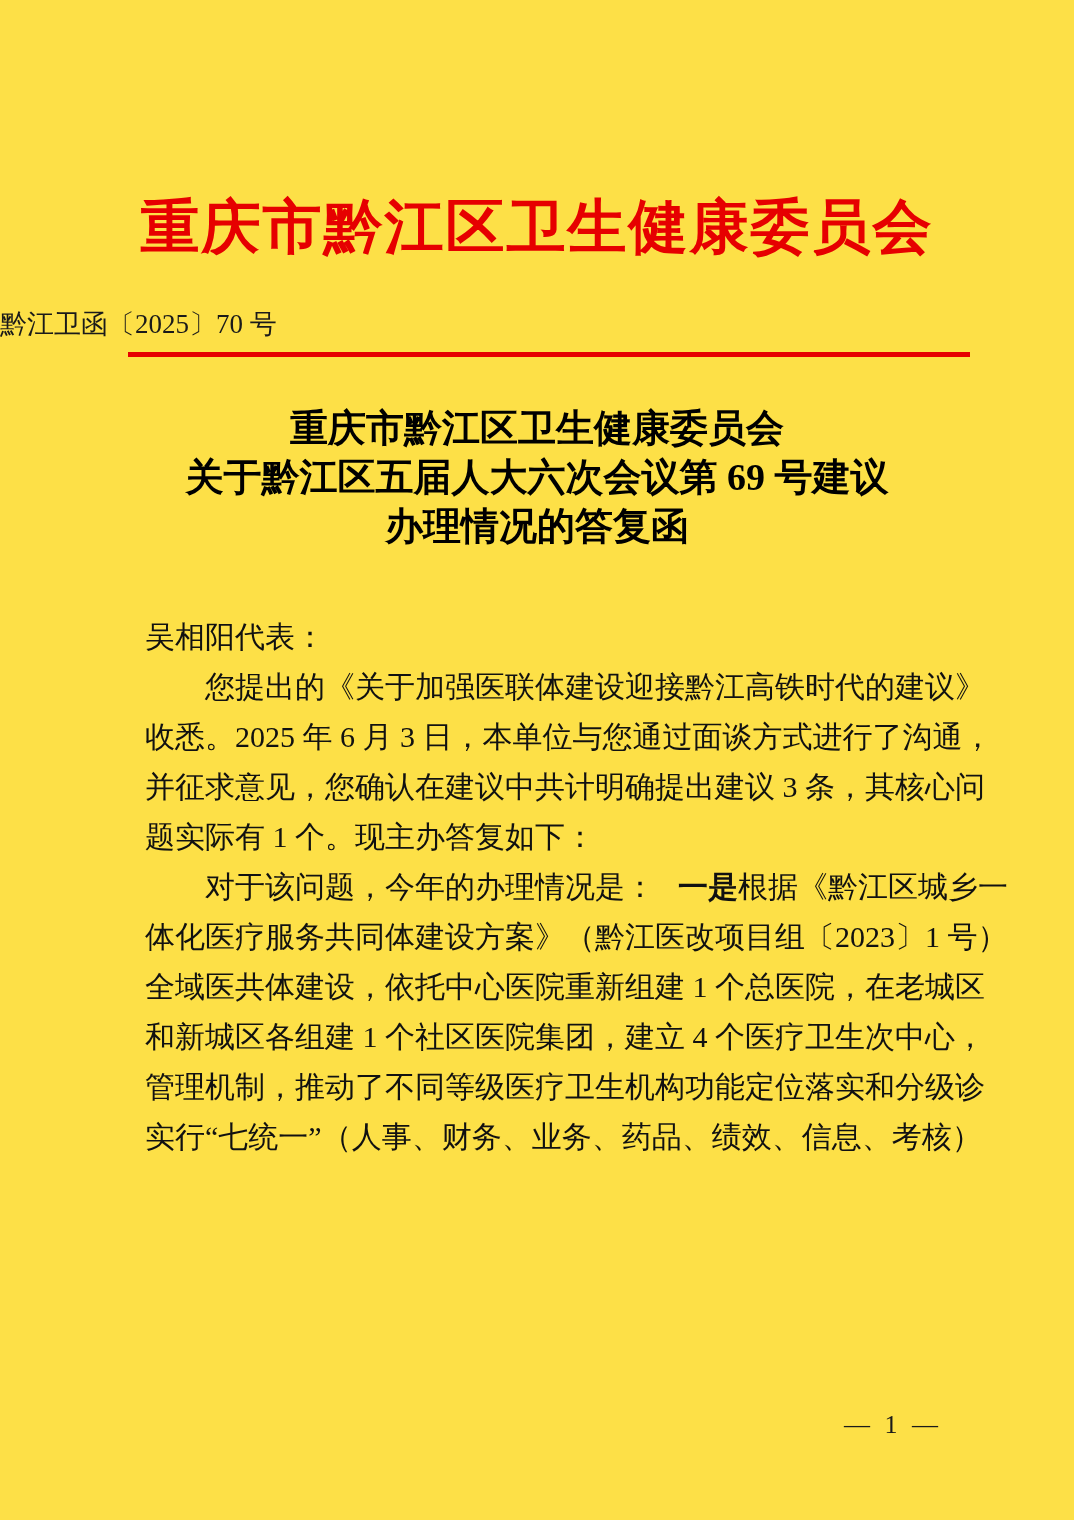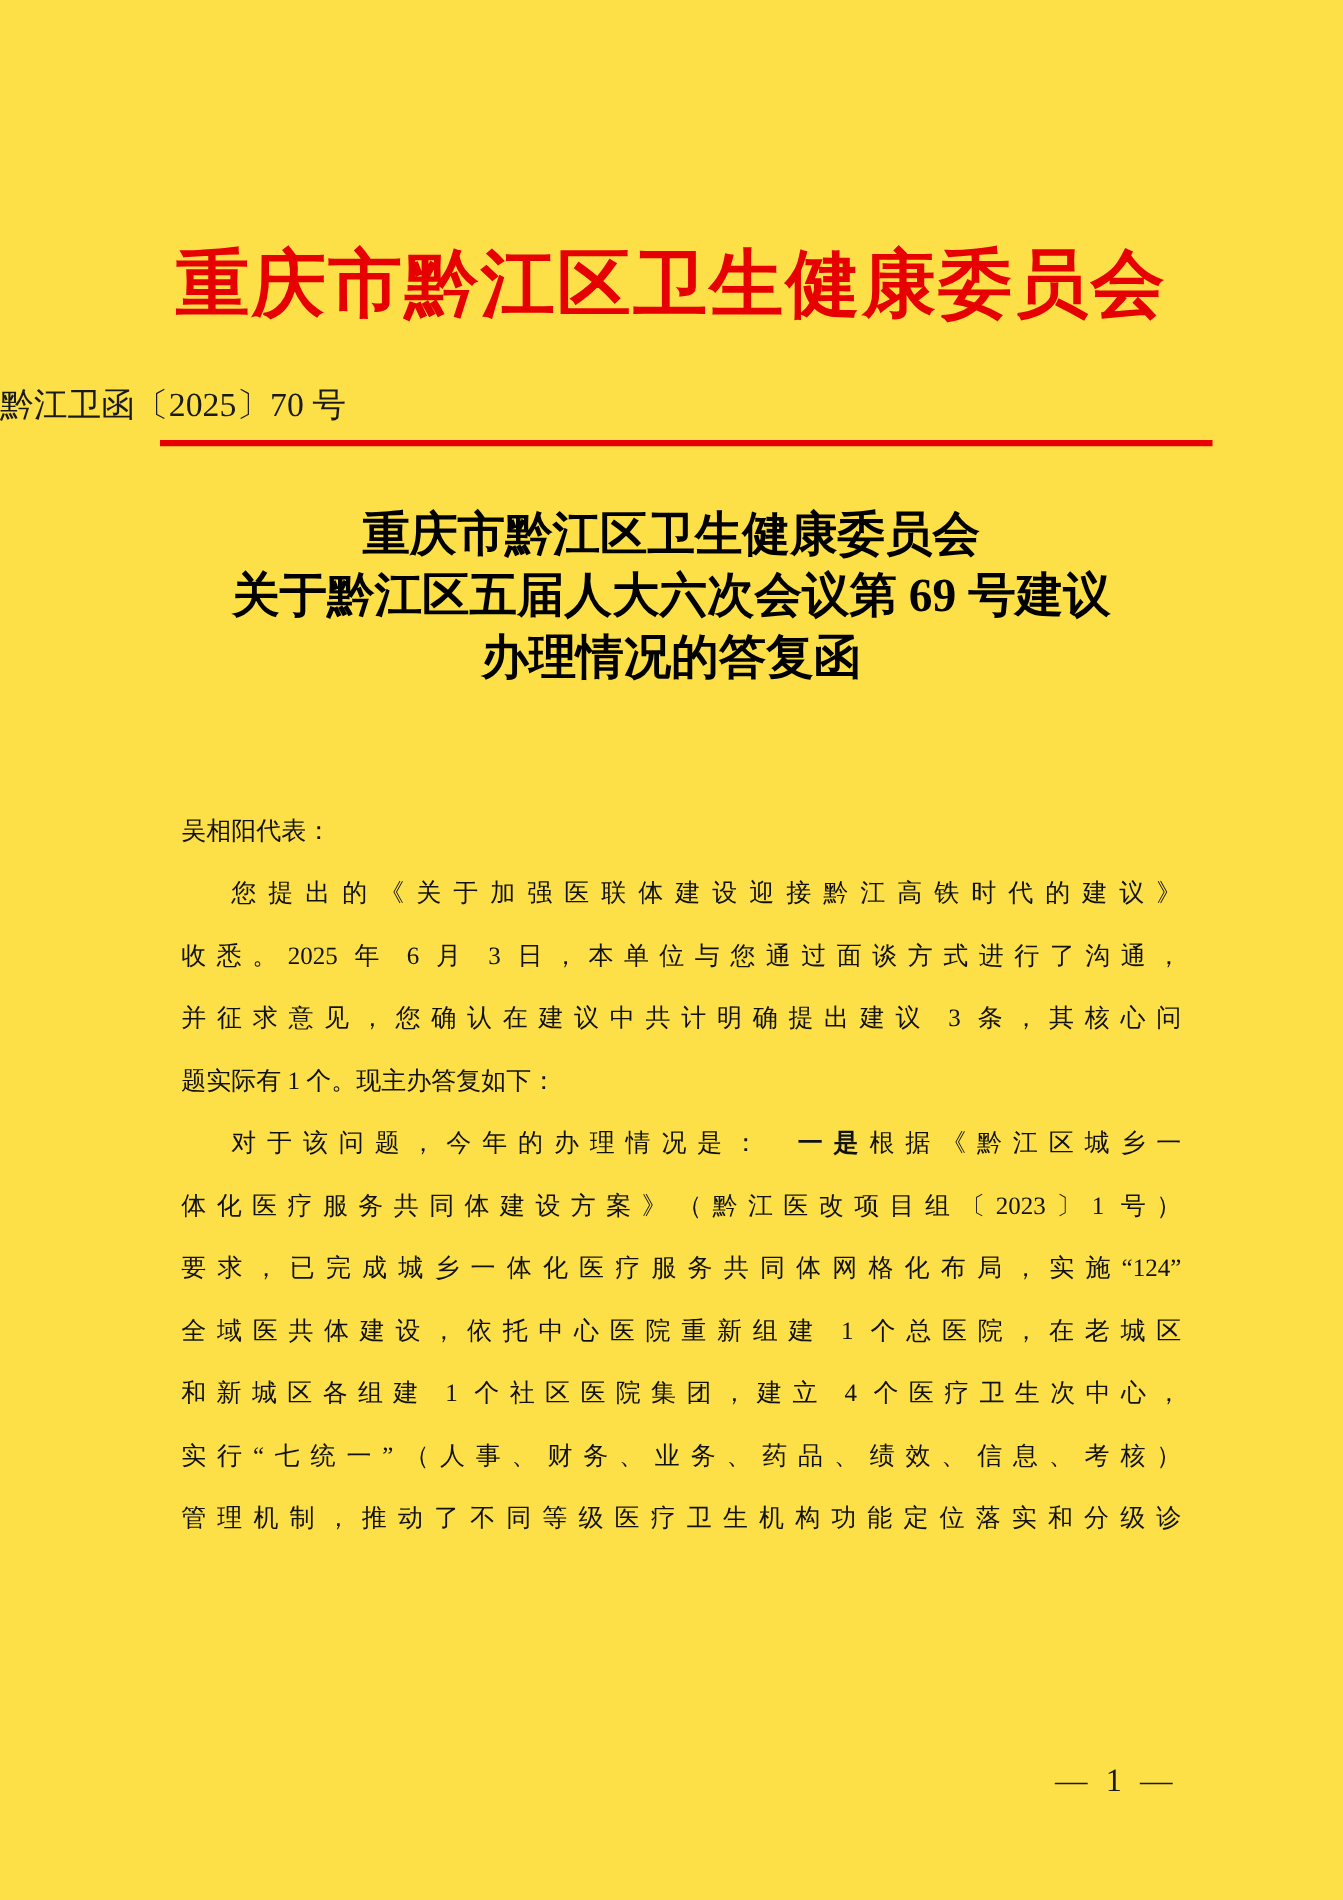--- a/index.html
+++ b/index.html
@@ -64,24 +64,24 @@
     text-align: center;
     font-size: 38px;
     font-weight: 700;
     line-height: 49px;
     color: #000000;
   }
 
   
   .body-text {
     position: absolute;
-    top: 640px;
+    top: 612px;
     left: 145px;
     width: 800px;
-    font-size: 20px;
+    font-size: 30px;
     line-height: 50px;
     color: #111111;
   }
   .line {
     text-align: justify;
     text-align-last: justify;
     white-space: nowrap;
   }
   .line.para-end {
     text-align: left;
@@ -140,22 +140,21 @@
     <div class="line indent">您提出的《关于加强医联体建设迎接黔江高铁时代的建议》</div>
     <div class="line">收悉。2025 年 6 月 3 日，本单位与您通过面谈方式进行了沟通，</div>
     <div class="line">并征求意见，您确认在建议中共计明确提出建议 3 条，其核心问</div>
     <div class="line para-end">题实际有 1 个。现主办答复如下：</div>
 
 
     <div class="line indent">
       <span>对于该问题，今年的办理情况是：</span><span class="bold-hei">一是</span><span>根据《黔江区城乡一</span>
     </div>
     <div class="line">体化医疗服务共同体建设方案》（黔江医改项目组〔2023〕1 号）</div>
-    <div class="line">要求，已完成城乡一体化医疗服务共同体网格化布局，实施“124”</div>
     <div class="line">全域医共体建设，依托中心医院重新组建 1 个总医院，在老城区</div>
     <div class="line">和新城区各组建 1 个社区医院集团，建立 4 个医疗卫生次中心，</div>
+    <div class="line">管理机制，推动了不同等级医疗卫生机构功能定位落实和分级诊</div>
     <div class="line">实行“七统一”（人事、财务、业务、药品、绩效、信息、考核）</div>
-    <div class="line">管理机制，推动了不同等级医疗卫生机构功能定位落实和分级诊</div>
   </main>
 
   <div class="page-number">— 1 —</div>
 
 </div>
 
 </body></html>

